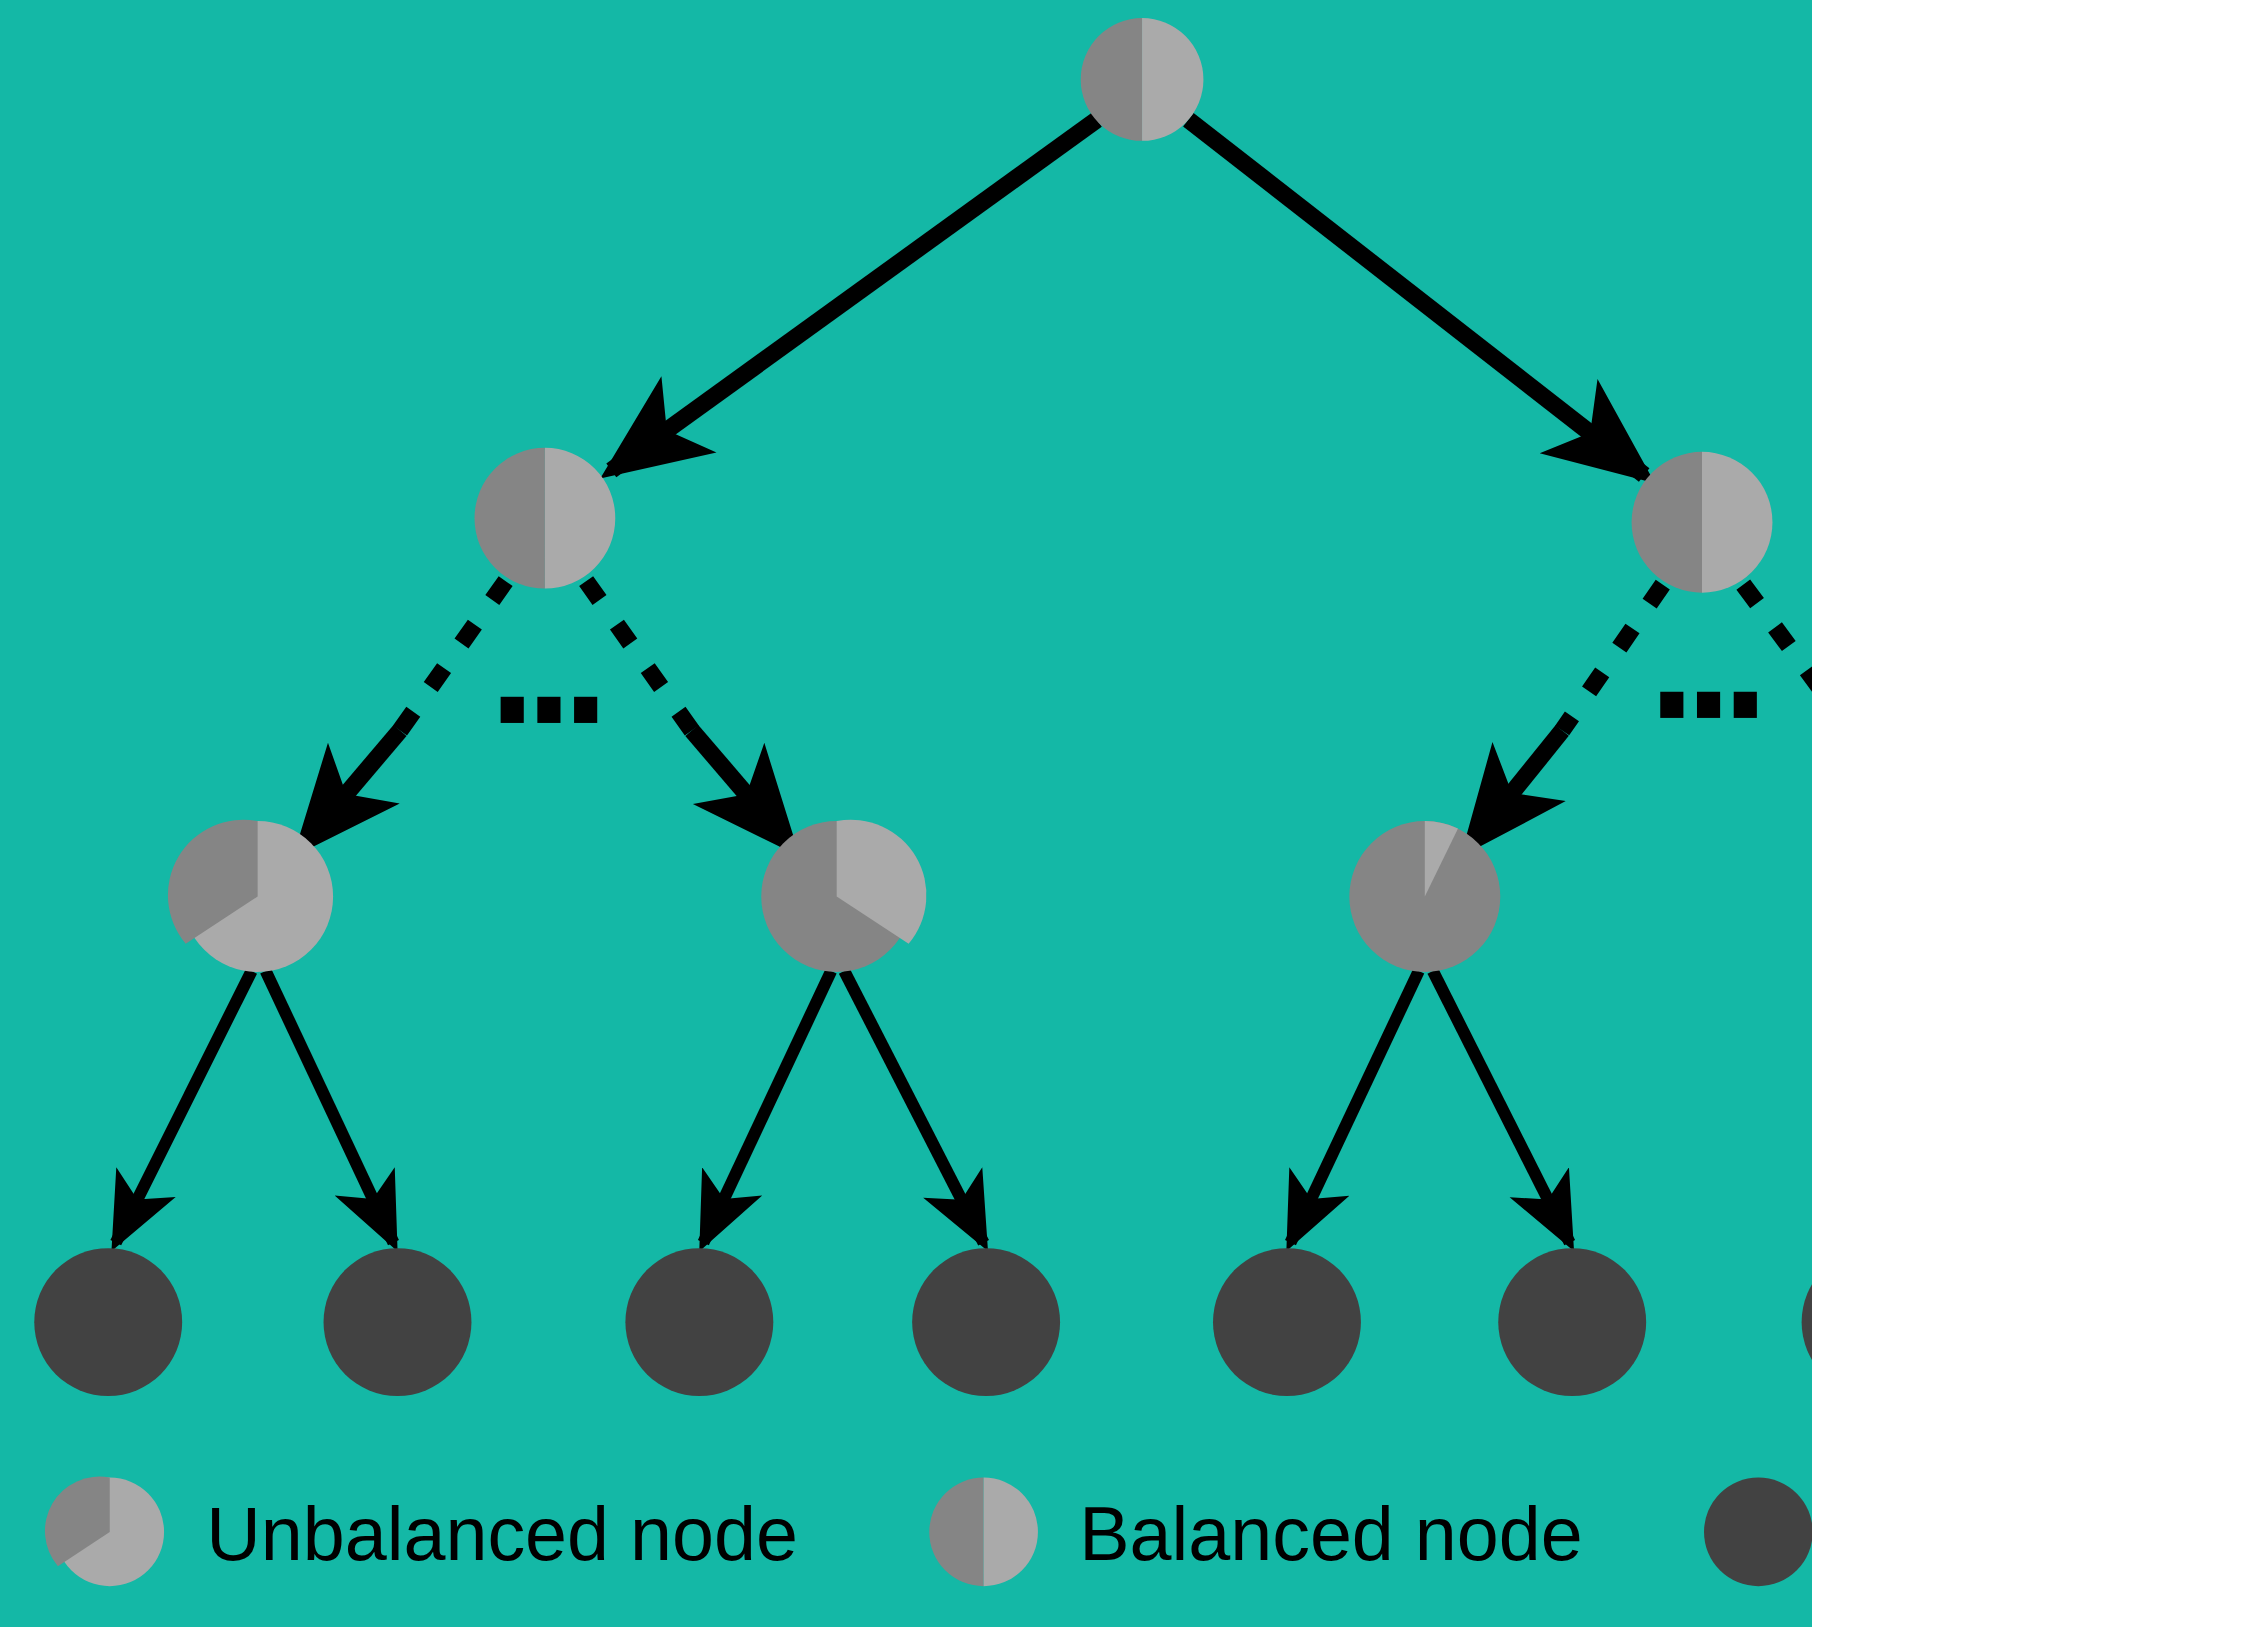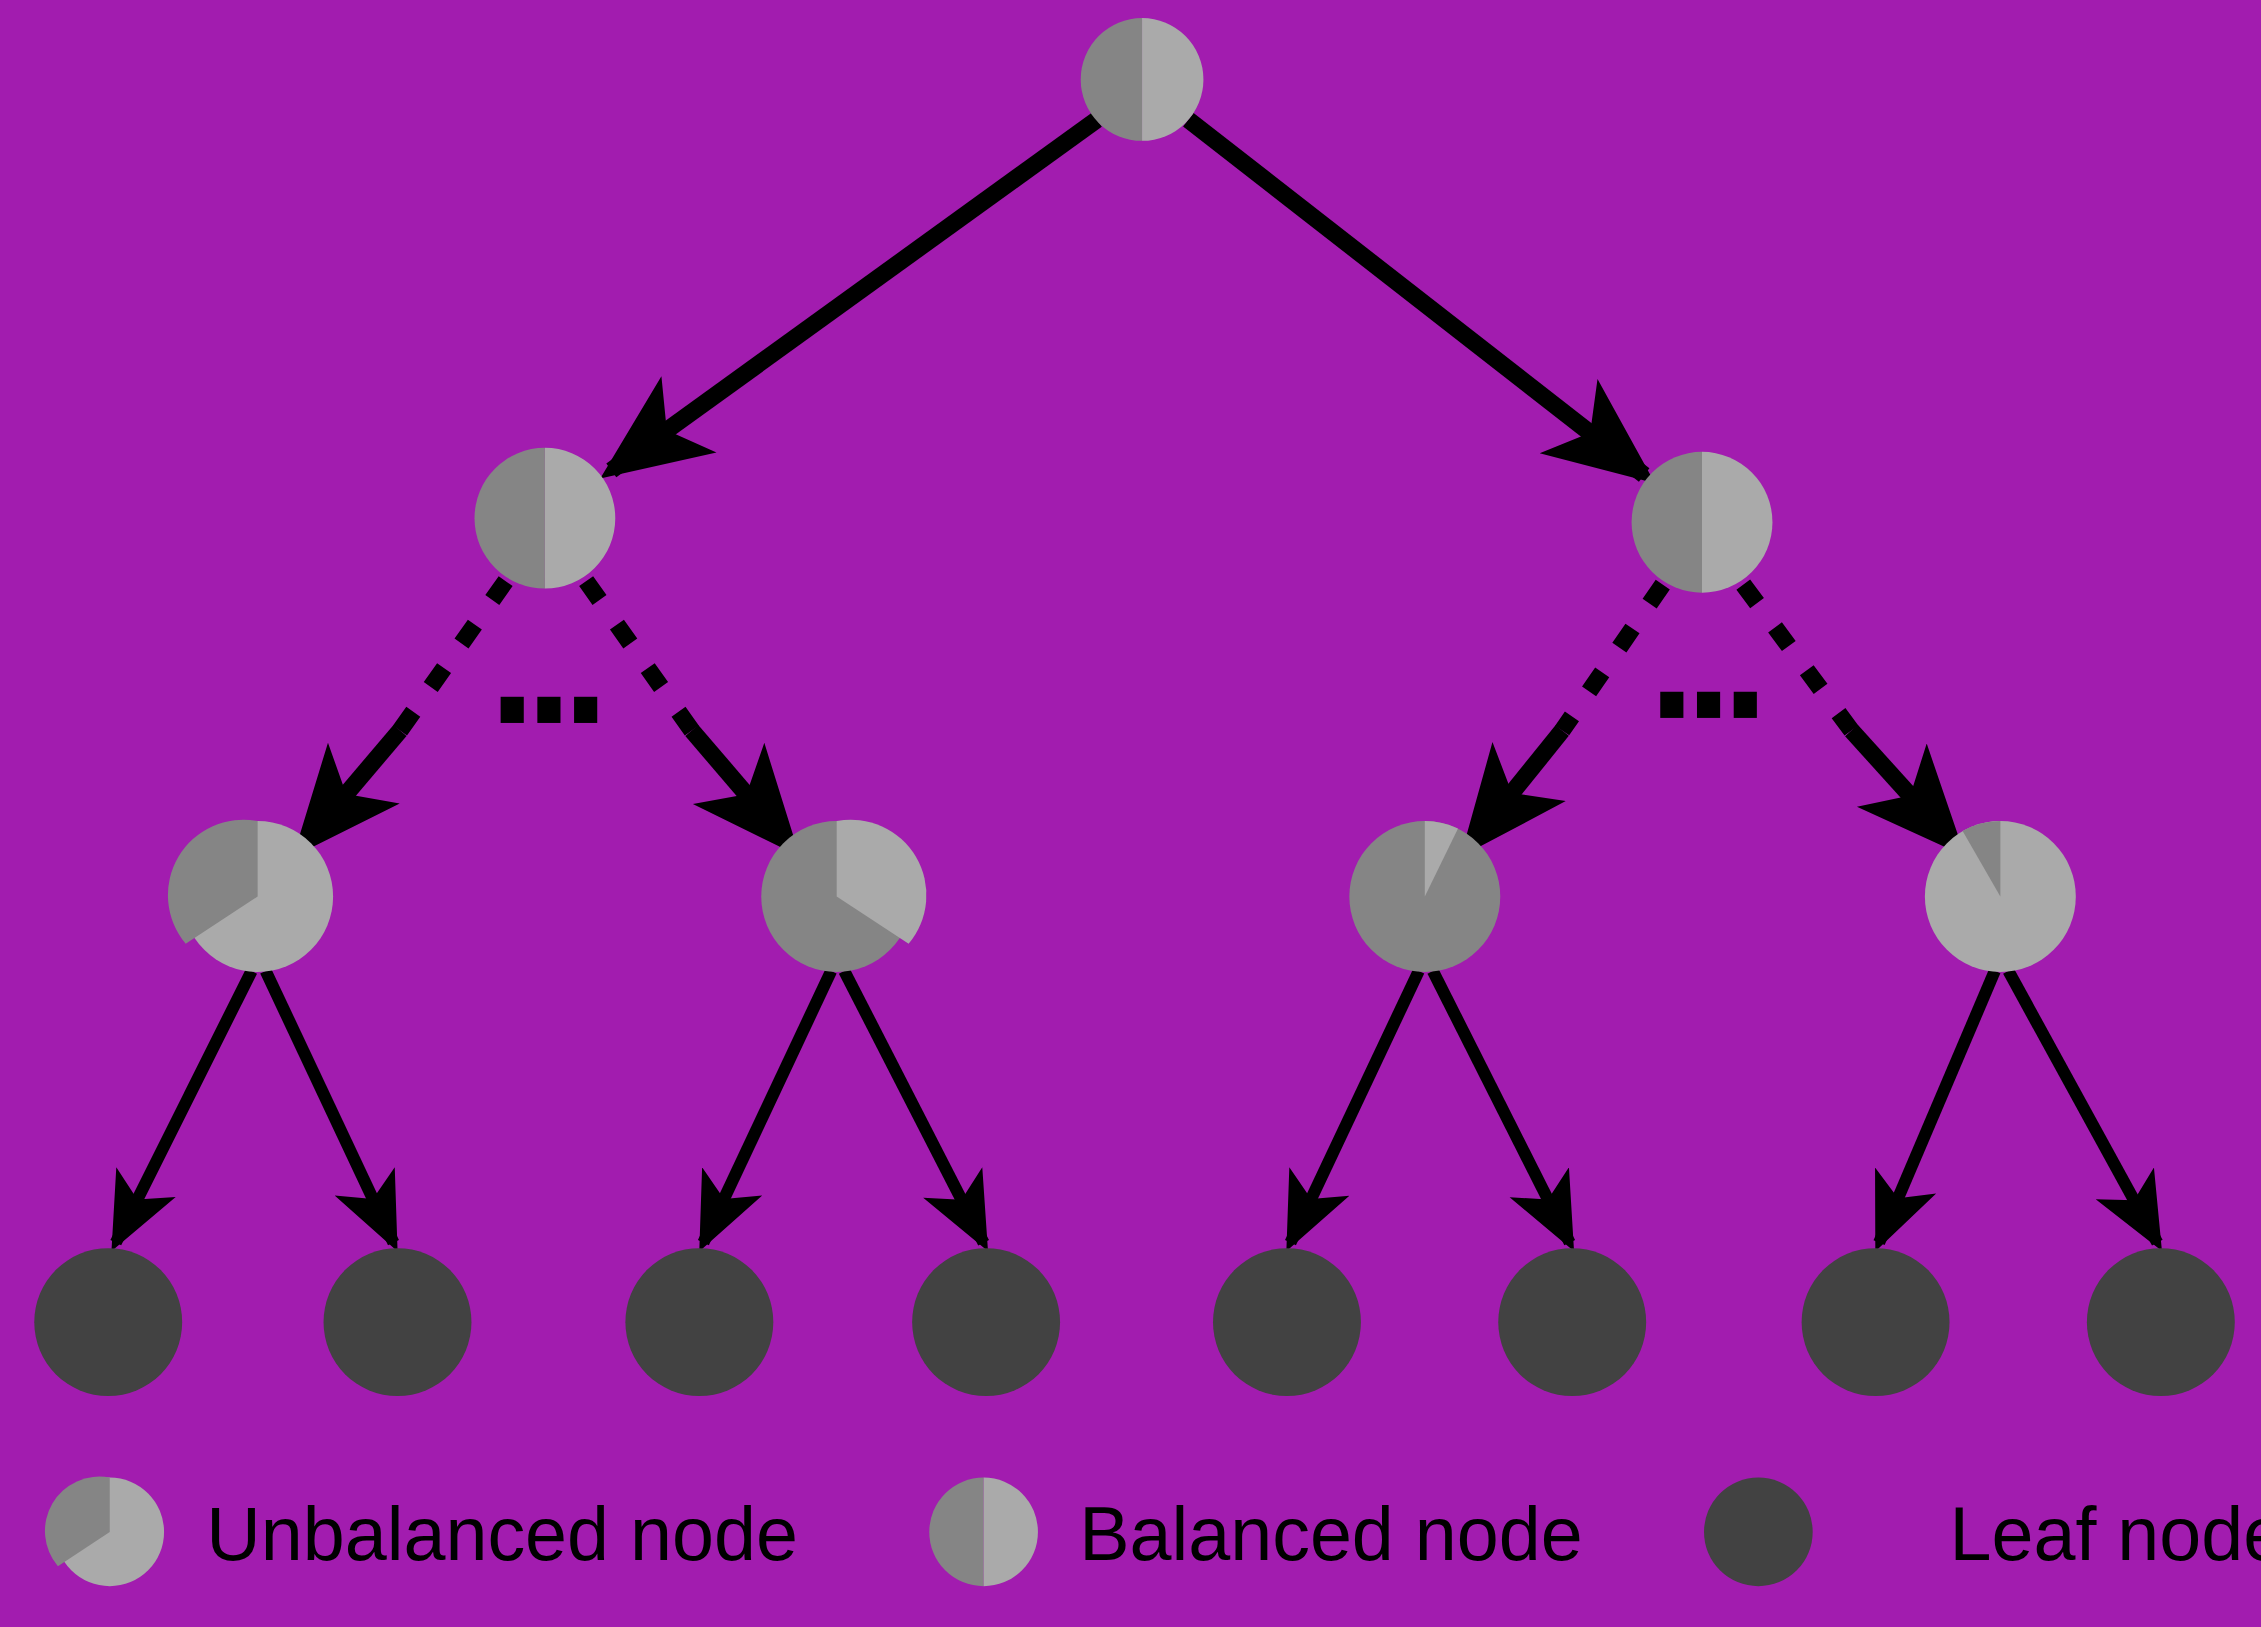--- a/index.html
+++ b/index.html
@@ -5,23 +5,23 @@
   html, body {
     margin: 0;
     padding: 0;
     background: #ffffff;
   }
   body {
     font-family: "Liberation Sans", sans-serif;
   }
   #root-canvas {
     position: relative;
-    width: 2261px;
+    width: 1812px;
     height: 1627px;
-    background: #a21caf;
+    background: #14b8a6;
     overflow: hidden;
   }
   #tree-svg {
     position: absolute;
     top: 0;
     left: 0;
     width: 2261px;
     height: 1627px;
     display: block;
   }

